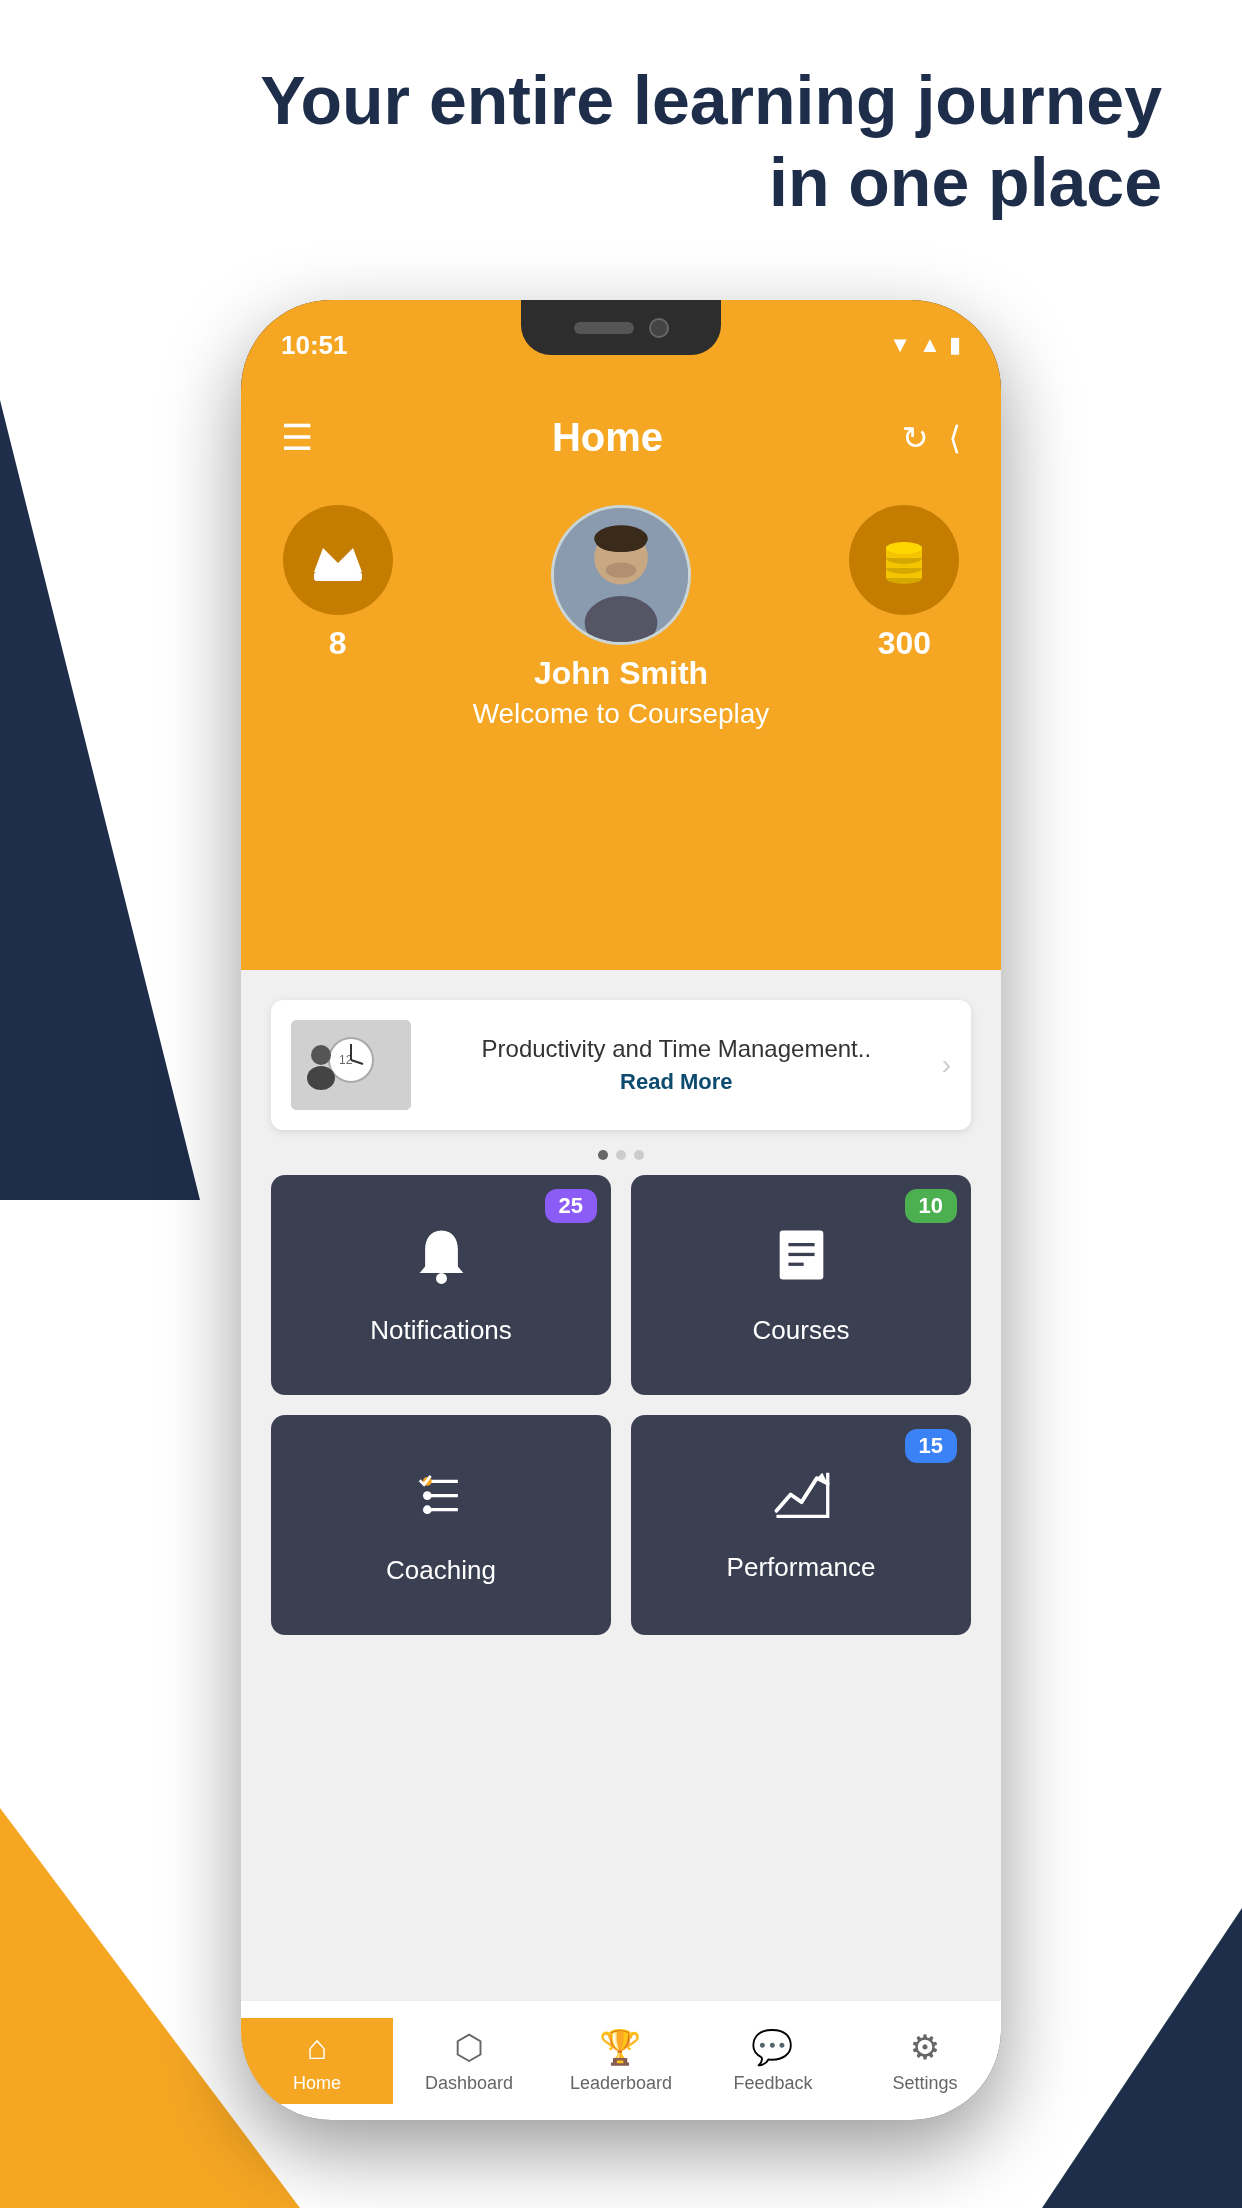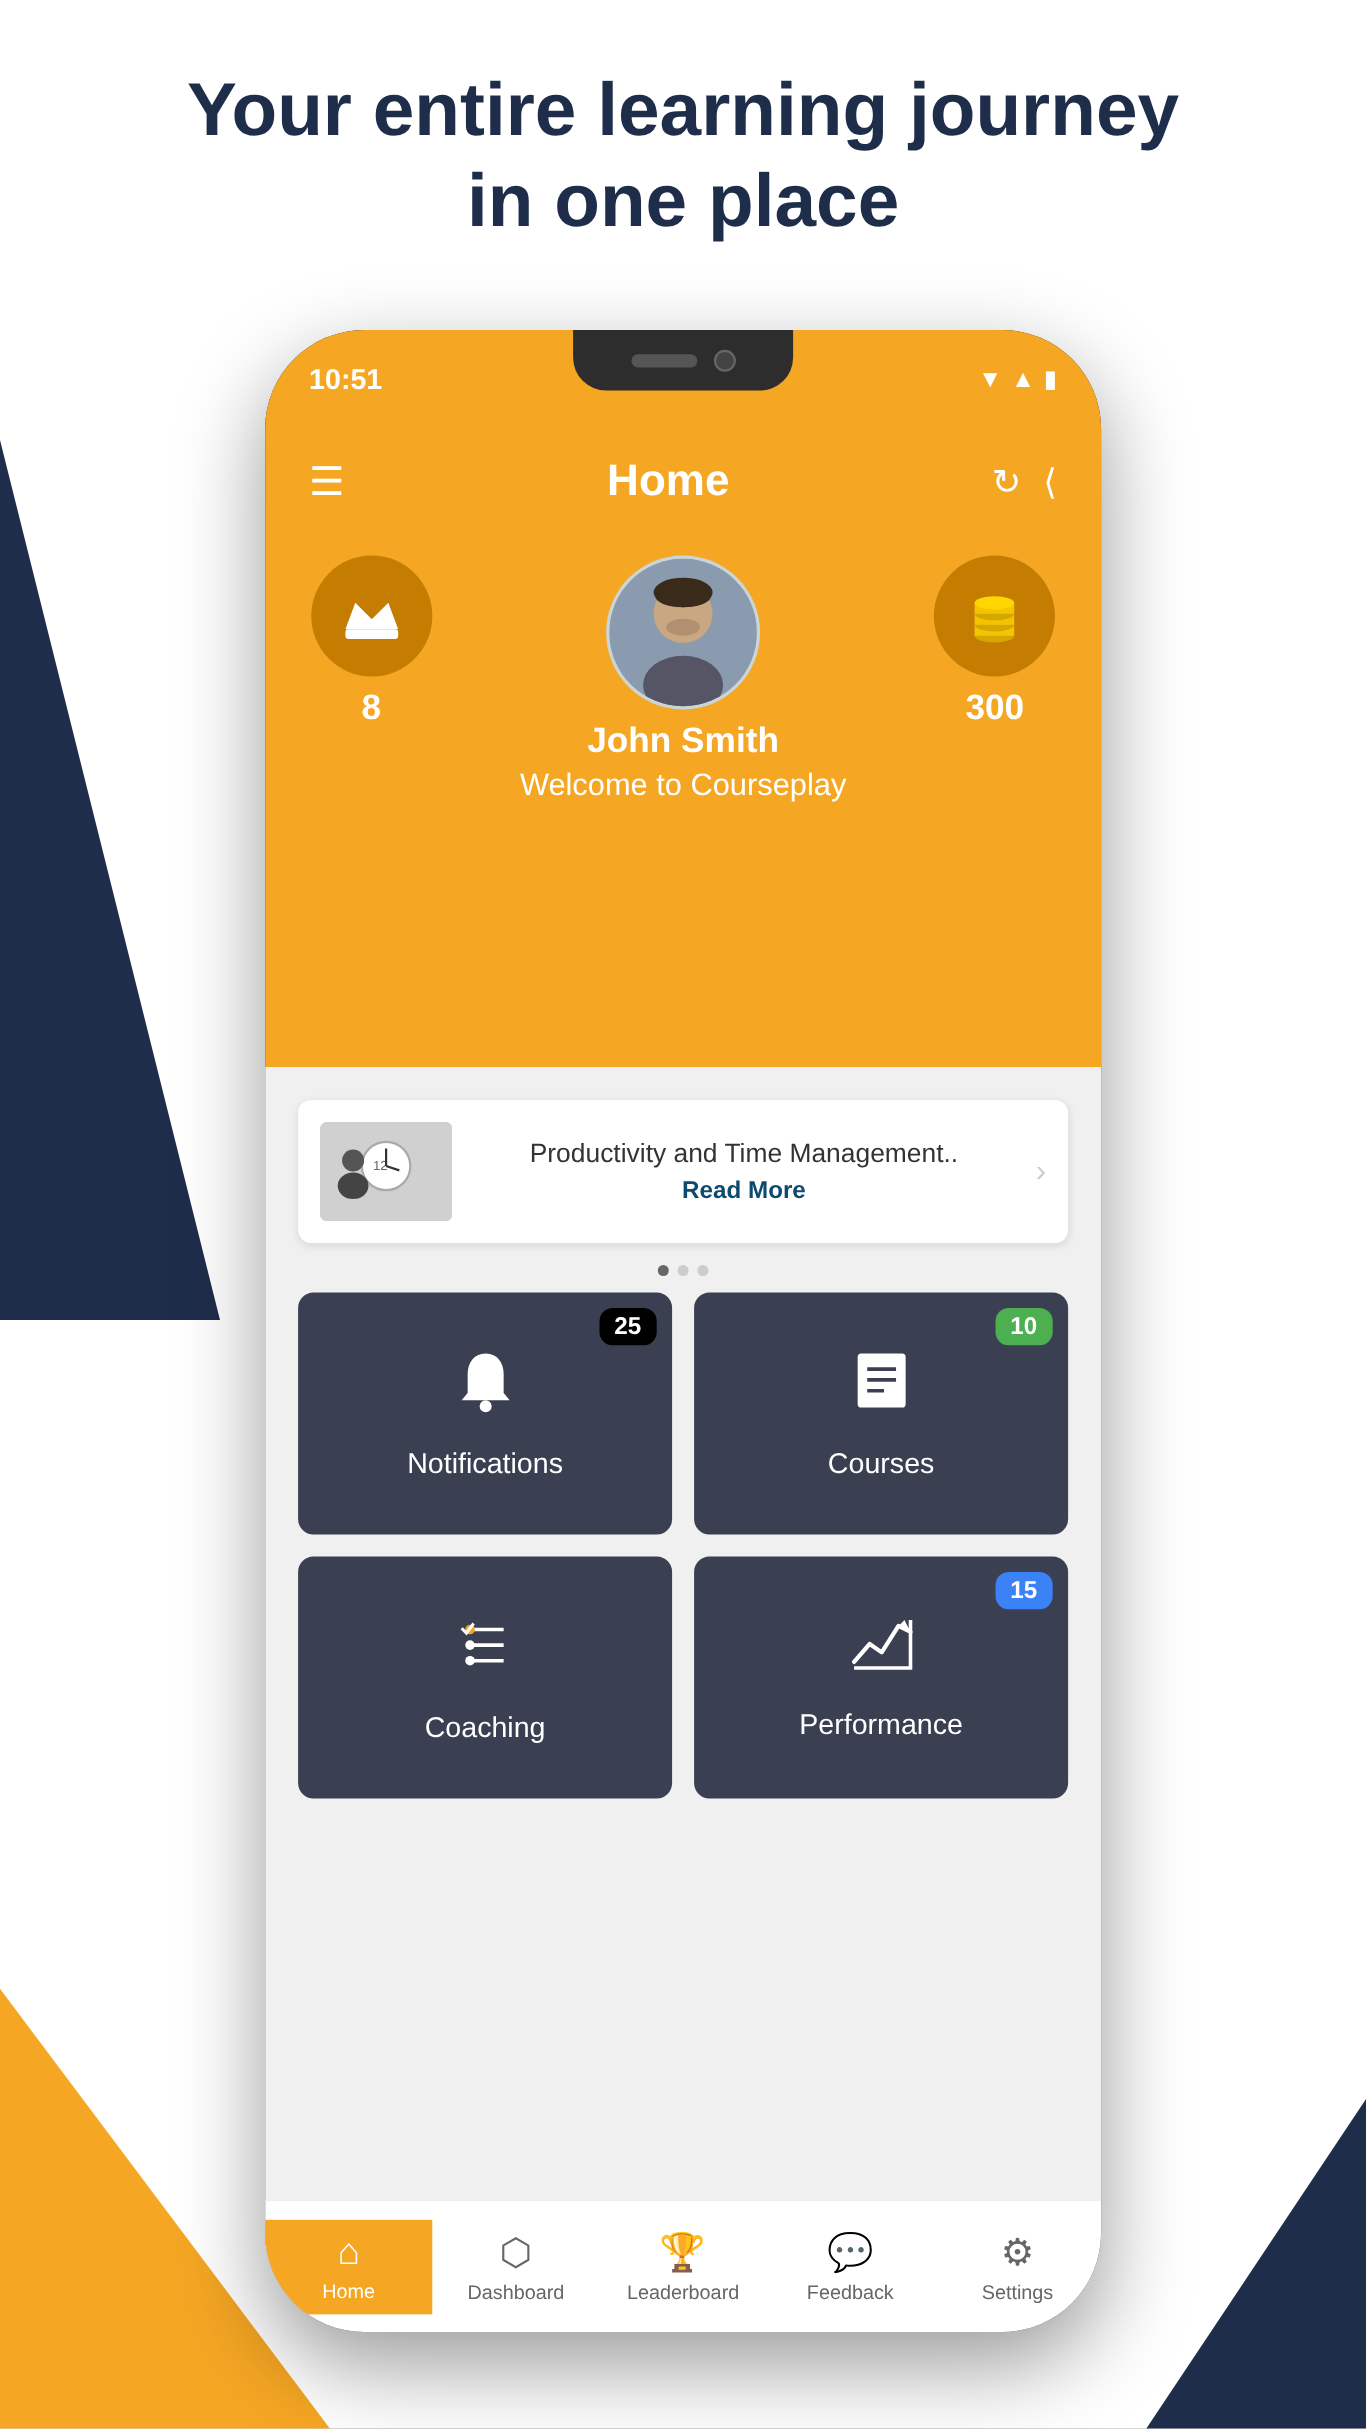--- a/index.html
+++ b/index.html
@@ -40,21 +40,21 @@
       background: #1e2d4a;
       clip-path: polygon(100% 0, 0 100%, 100% 100%);
     }
 
     
     .headline {
       position: absolute;
       top: 60px;
       left: 0;
       right: 0;
-      text-align: center;
+      text-align: right;
       color: #1e2d4a;
       font-size: 68px;
       font-weight: 800;
       line-height: 1.2;
       padding: 0 80px;
     }
 
     
     .phone-wrapper {
       position: absolute;
@@ -362,21 +362,21 @@
       position: absolute;
       top: 14px;
       right: 14px;
       padding: 4px 14px;
       border-radius: 12px;
       font-size: 22px;
       font-weight: bold;
       color: white;
     }
 
-    .badge-orange { background: #000000; }
+    .badge-orange { background: #8b5cf6; }
     .badge-green { background: #4caf50; }
     .badge-red { background: #3b82f6; }
 
     
     .bottom-nav {
       position: absolute;
       bottom: 0;
       left: 0;
       right: 0;
       height: 120px;

